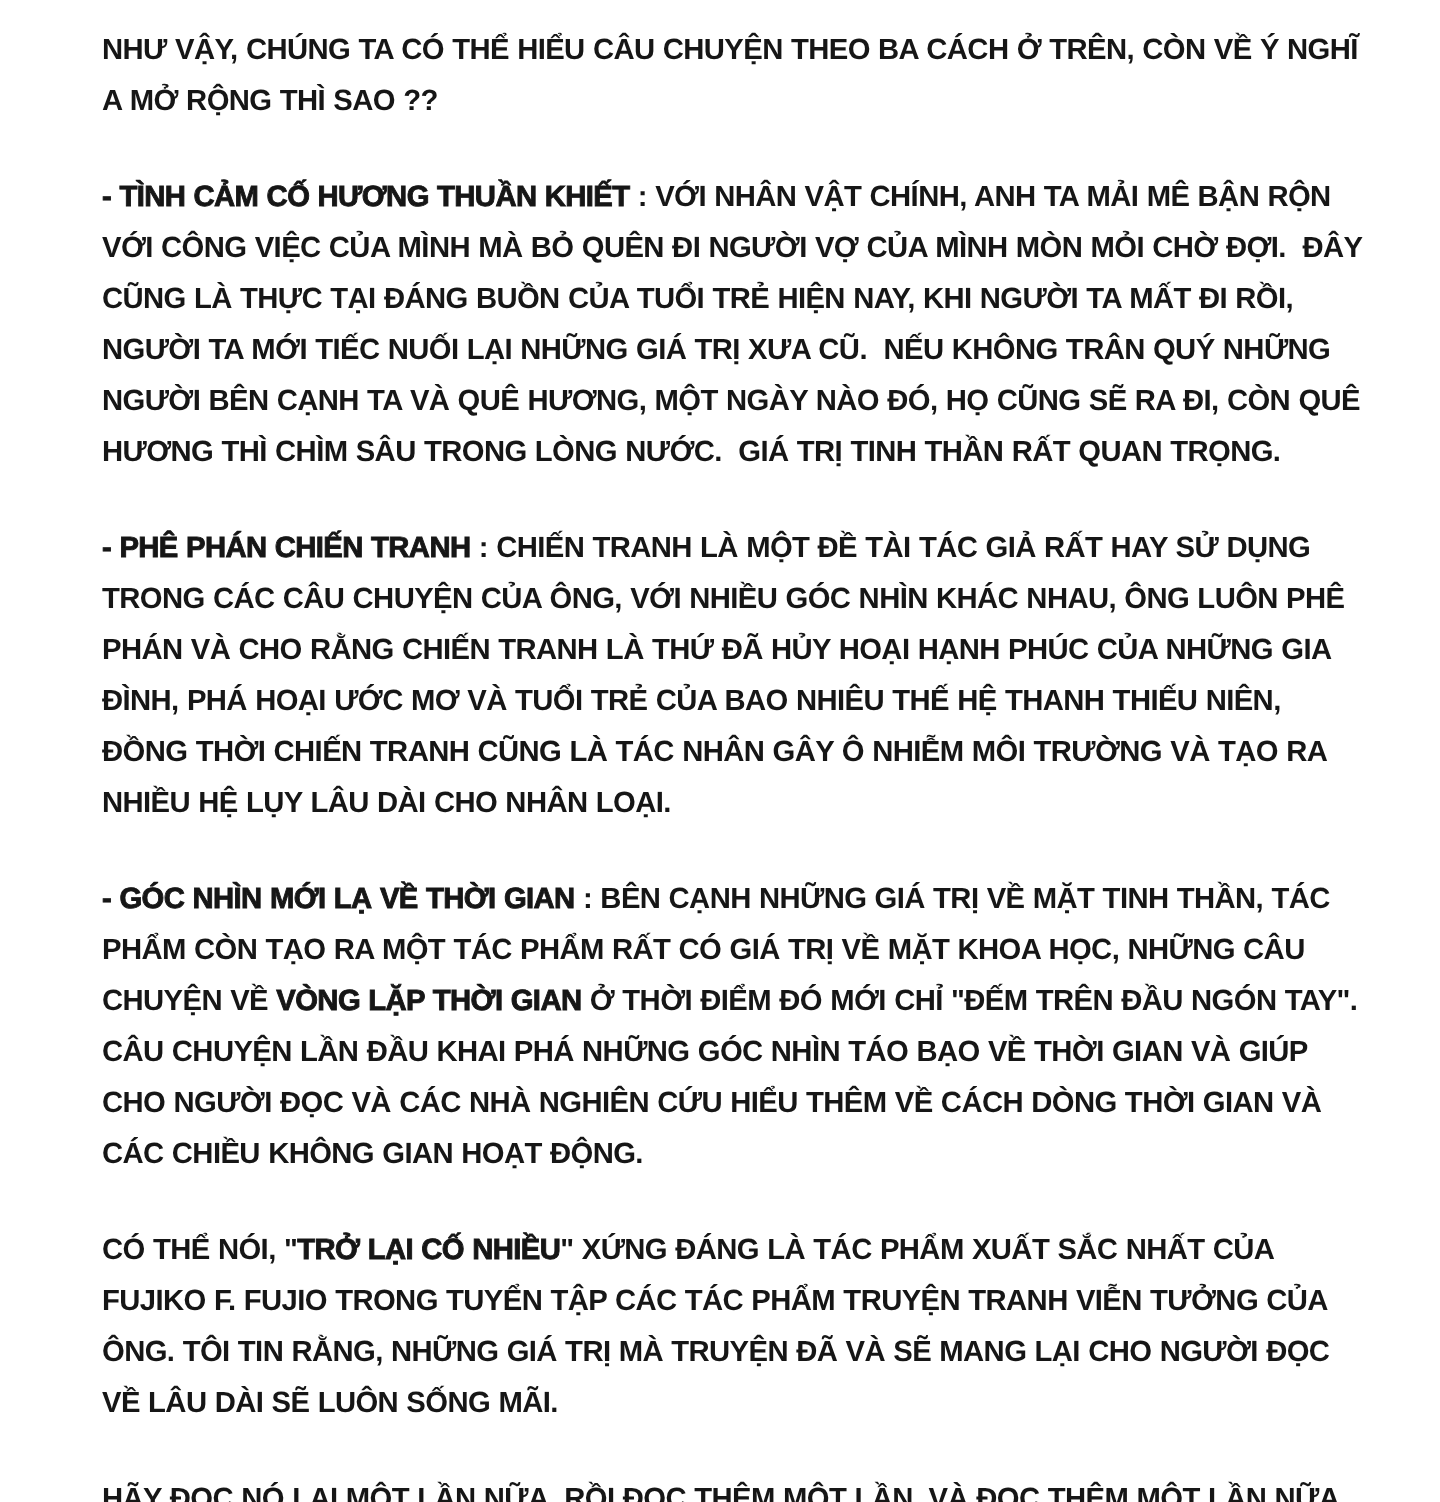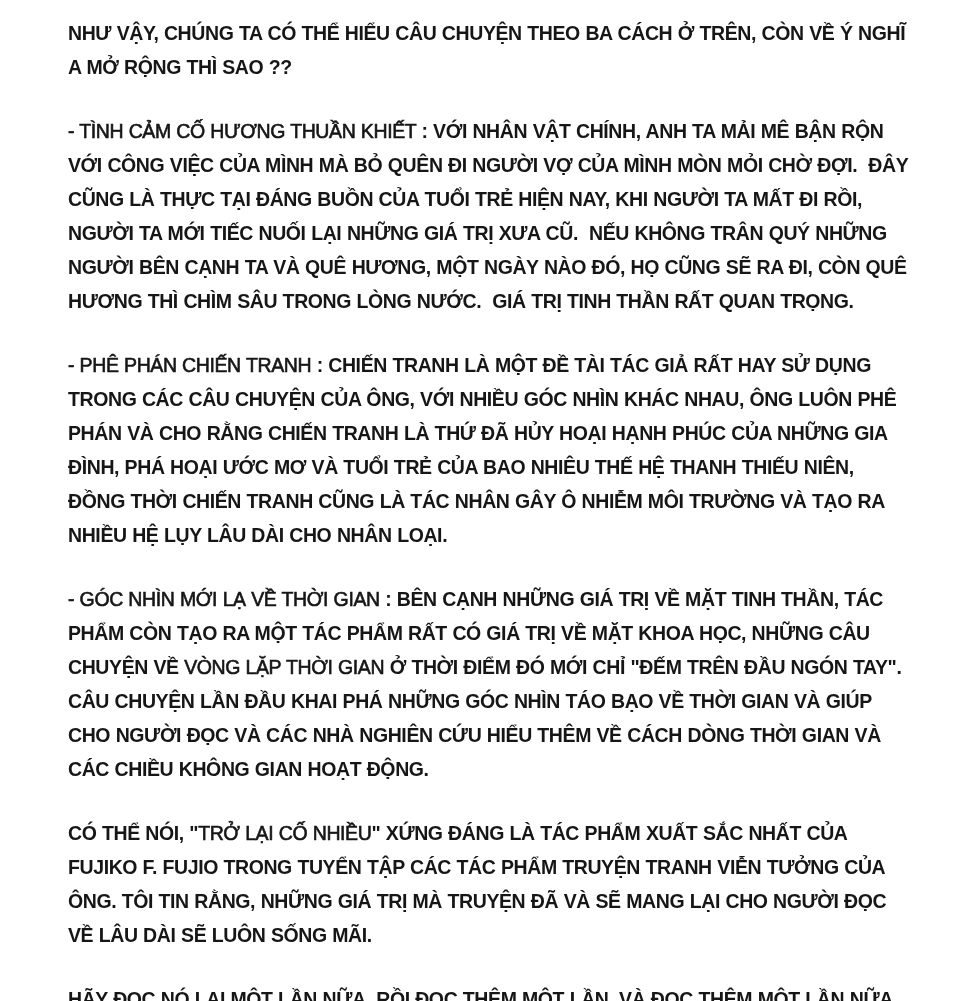--- a/index.html
+++ b/index.html
@@ -23,21 +23,21 @@
   .para {
     margin: 0 0 30px 0;
     font-size: 19.5px;
     line-height: 34px;
     letter-spacing: -0.4px;
     font-weight: 600;
     word-spacing: 0.5px;
   }
   .seg { white-space: pre-wrap; }
   .seg.bold {
-    font-weight: 400;
+    font-weight: 700;
     -webkit-text-stroke: 0.6px #161616;
   }
 </style>
 </head>
 <body>
 
 <div class="page" style="background: rgb(255, 255, 255); color: rgb(22, 22, 22);">
   <div class="doc-body">
 
   <p class="para"><span class="seg">NHƯ VẬY, CHÚNG TA CÓ THỂ HIỂU CÂU CHUYỆN THEO BA CÁCH Ở TRÊN, CÒN VỀ Ý NGHĨ A MỞ RỘNG THÌ SAO ??</span></p>

